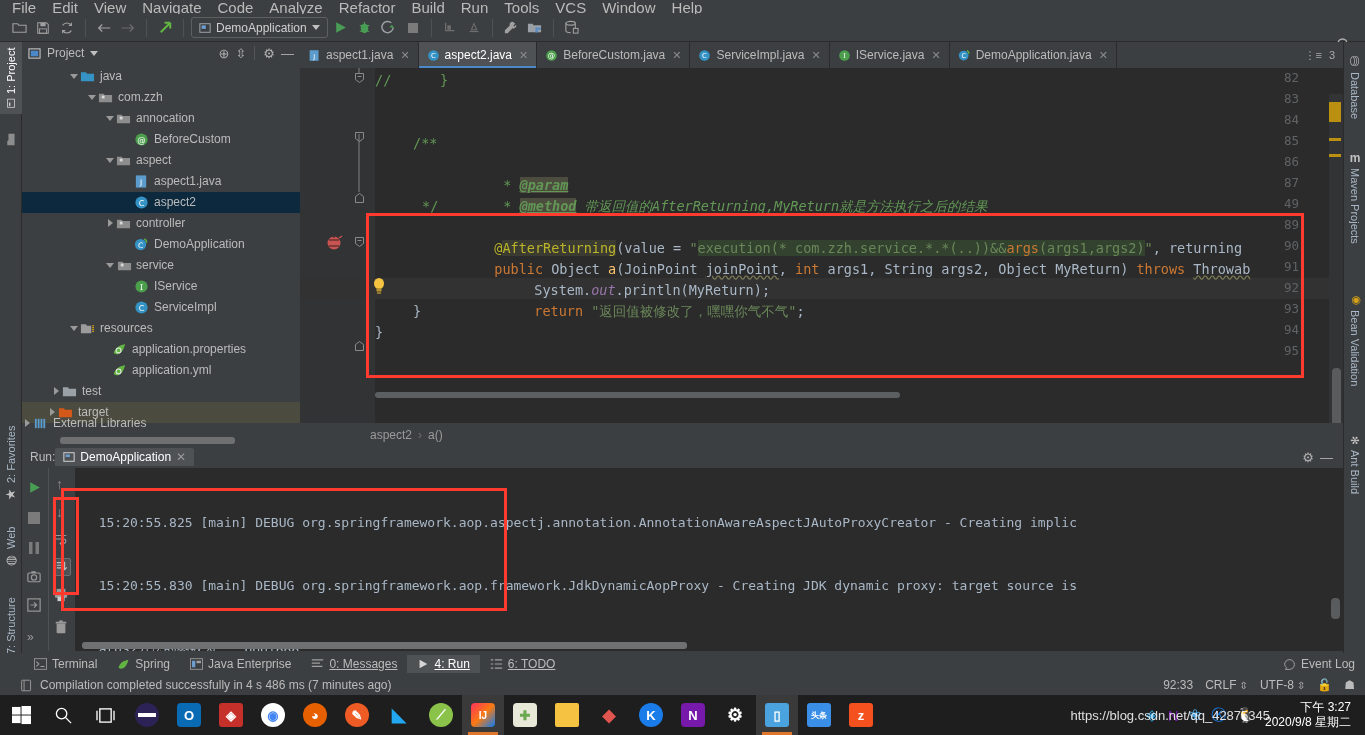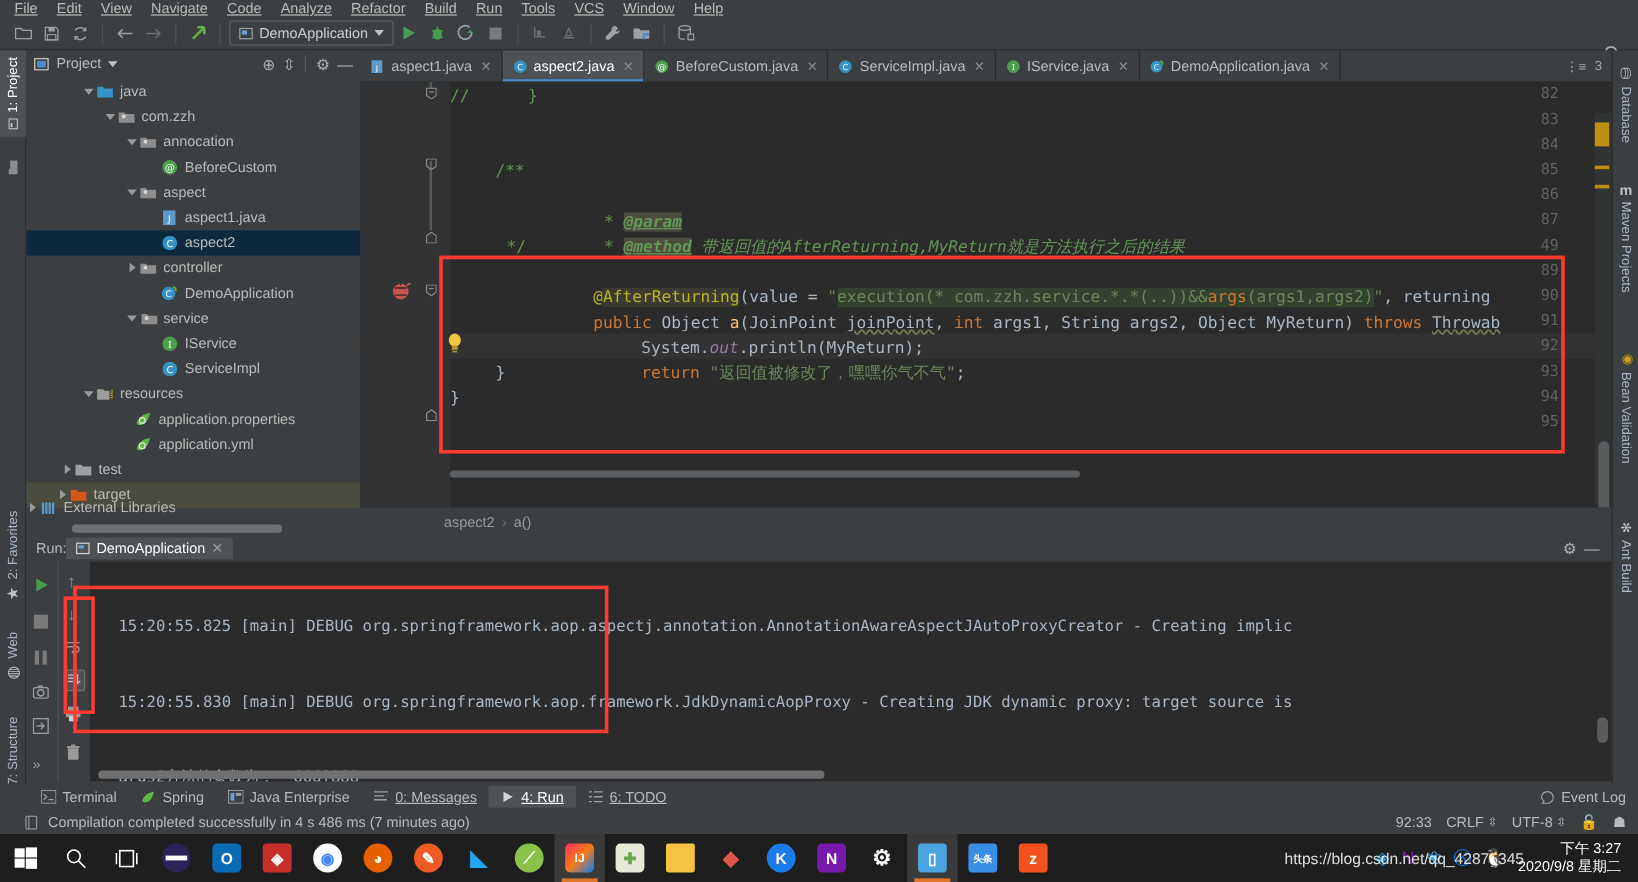--- a/index.html
+++ b/index.html
@@ -12,21 +12,21 @@
     -webkit-font-smoothing:antialiased;
   }
   .ide{ position:absolute; left:0; top:0; width:1365px; height:695px; background:#3c3f41; }
 
   
   .menubar{
     position:absolute; left:0; top:0; width:1365px; height:14px;
     background:#3c3f41; display:flex; align-items:flex-end; padding-left:4px; gap:0px;
     overflow:hidden;
   }
-  .menubar .mi{ font-size:12px; color:#bbbbbb; padding:0 8px; line-height:13px; white-space:nowrap;text-decoration:underline; }
+  .menubar .mi{ font-size:15px; color:#bbbbbb; padding:0 8px; line-height:13px; white-space:nowrap; }
 
   
   .toolbar{
     position:absolute; left:0; top:14px; width:1365px; height:28px;
     background:#3c3f41; display:flex; align-items:center; padding-left:8px; gap:2px;
     border-bottom:1px solid #2b2b2b;
   }
   .tb-btn{ width:22px; height:22px; display:flex; align-items:center; justify-content:center; border-radius:2px; }
   .tb-sep{ width:1px; height:18px; background:#4e5254; margin:0 5px; }
   .runconfig{

